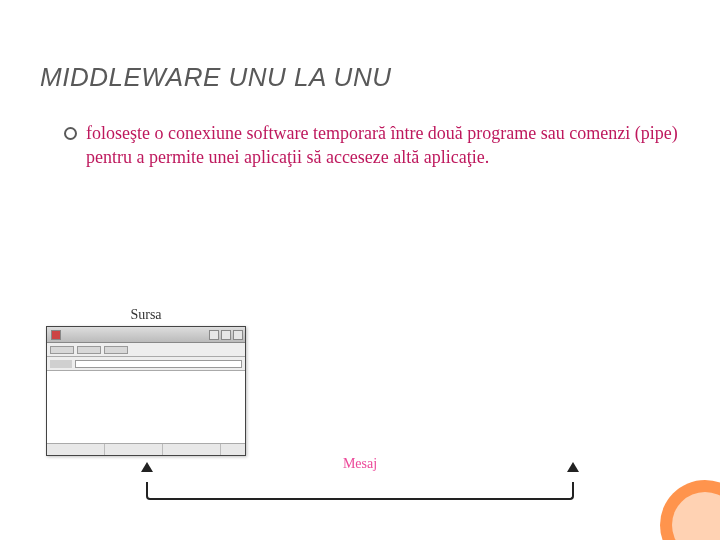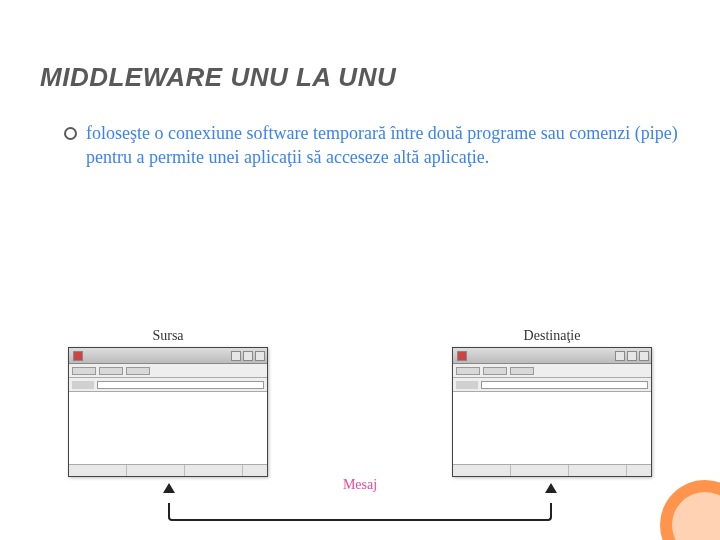--- a/index.html
+++ b/index.html
@@ -9,57 +9,57 @@
     background: #fff;
     font-family: Arial, Helvetica, sans-serif;
     position: relative;
     overflow: hidden;
   }
   .slide {
     padding: 62px 40px 0 40px;
   }
   .title {
     font-size: 26px;
-    font-weight: bold;
+    font-weight: normal;
     font-style: italic;
     color: #595959;
     letter-spacing: 0.5px;
     margin-bottom: 28px;
   }
   .bullets {
     list-style: none;
     padding-left: 24px;
   }
   .bullets li {
     position: relative;
     font-family: "Times New Roman", Times, serif;
     font-size: 18px;
-    color: #3b82f6;
+    color: #be185d;
     line-height: 1.35;
     margin-bottom: 4px;
     padding-left: 22px;
   }
   .bullets li::before {
     content: "";
     position: absolute;
     left: 0;
     top: 6px;
     width: 9px;
     height: 9px;
     border: 2px solid #595959;
     border-radius: 50%;
     background: transparent;
   }
   .bold { font-weight: bold; }
   .diagram {
     position: absolute;
-    bottom: 7px;
+    bottom: 28px;
     left: 50%;
     transform: translateX(-50%);
-    width: 584px;
+    width: 628px;
     height: 210px;
   }
   .window {
     position: absolute;
     width: 200px;
     border: 1px solid #444;
     background: #fff;
     box-shadow: 1px 1px 3px rgba(0,0,0,0.25);
   }
   .window.left { left: 0; top: 24px; }
@@ -224,45 +224,20 @@
     </div>
     <div class="content"></div>
     <div class="statusbar">
       <div class="cell"></div>
         <div class="cell"></div>
         <div class="cell"></div>
         <div class="cell"></div>
     </div>
   </div>
 
-  <div class="window right">
-    <div class="win-title">Destinaţie</div>
-    <div class="titlebar">
-      <div class="icon-left"></div>
-      <div class="dot"></div>
-      <div class="dot"></div>
-      <div class="dot"></div>
-    </div>
-    <div class="toolbar">
-      <div class="tb"></div>
-        <div class="tb"></div>
-        <div class="tb"></div>
-    </div>
-    <div class="addrbar">
-      <div class="lbl"></div>
-        <div class="field"></div>
-    </div>
-    <div class="content"></div>
-    <div class="statusbar">
-      <div class="cell"></div>
-        <div class="cell"></div>
-        <div class="cell"></div>
-        <div class="cell"></div>
-    </div>
-  </div>
 
   <div class="msg-label">Mesaj</div>
 
   <div class="conn">
     <div class="conn-line"></div>
     <div class="arrow-up l"></div>
     <div class="arrow-up r"></div>
   </div>
 </div>
 

